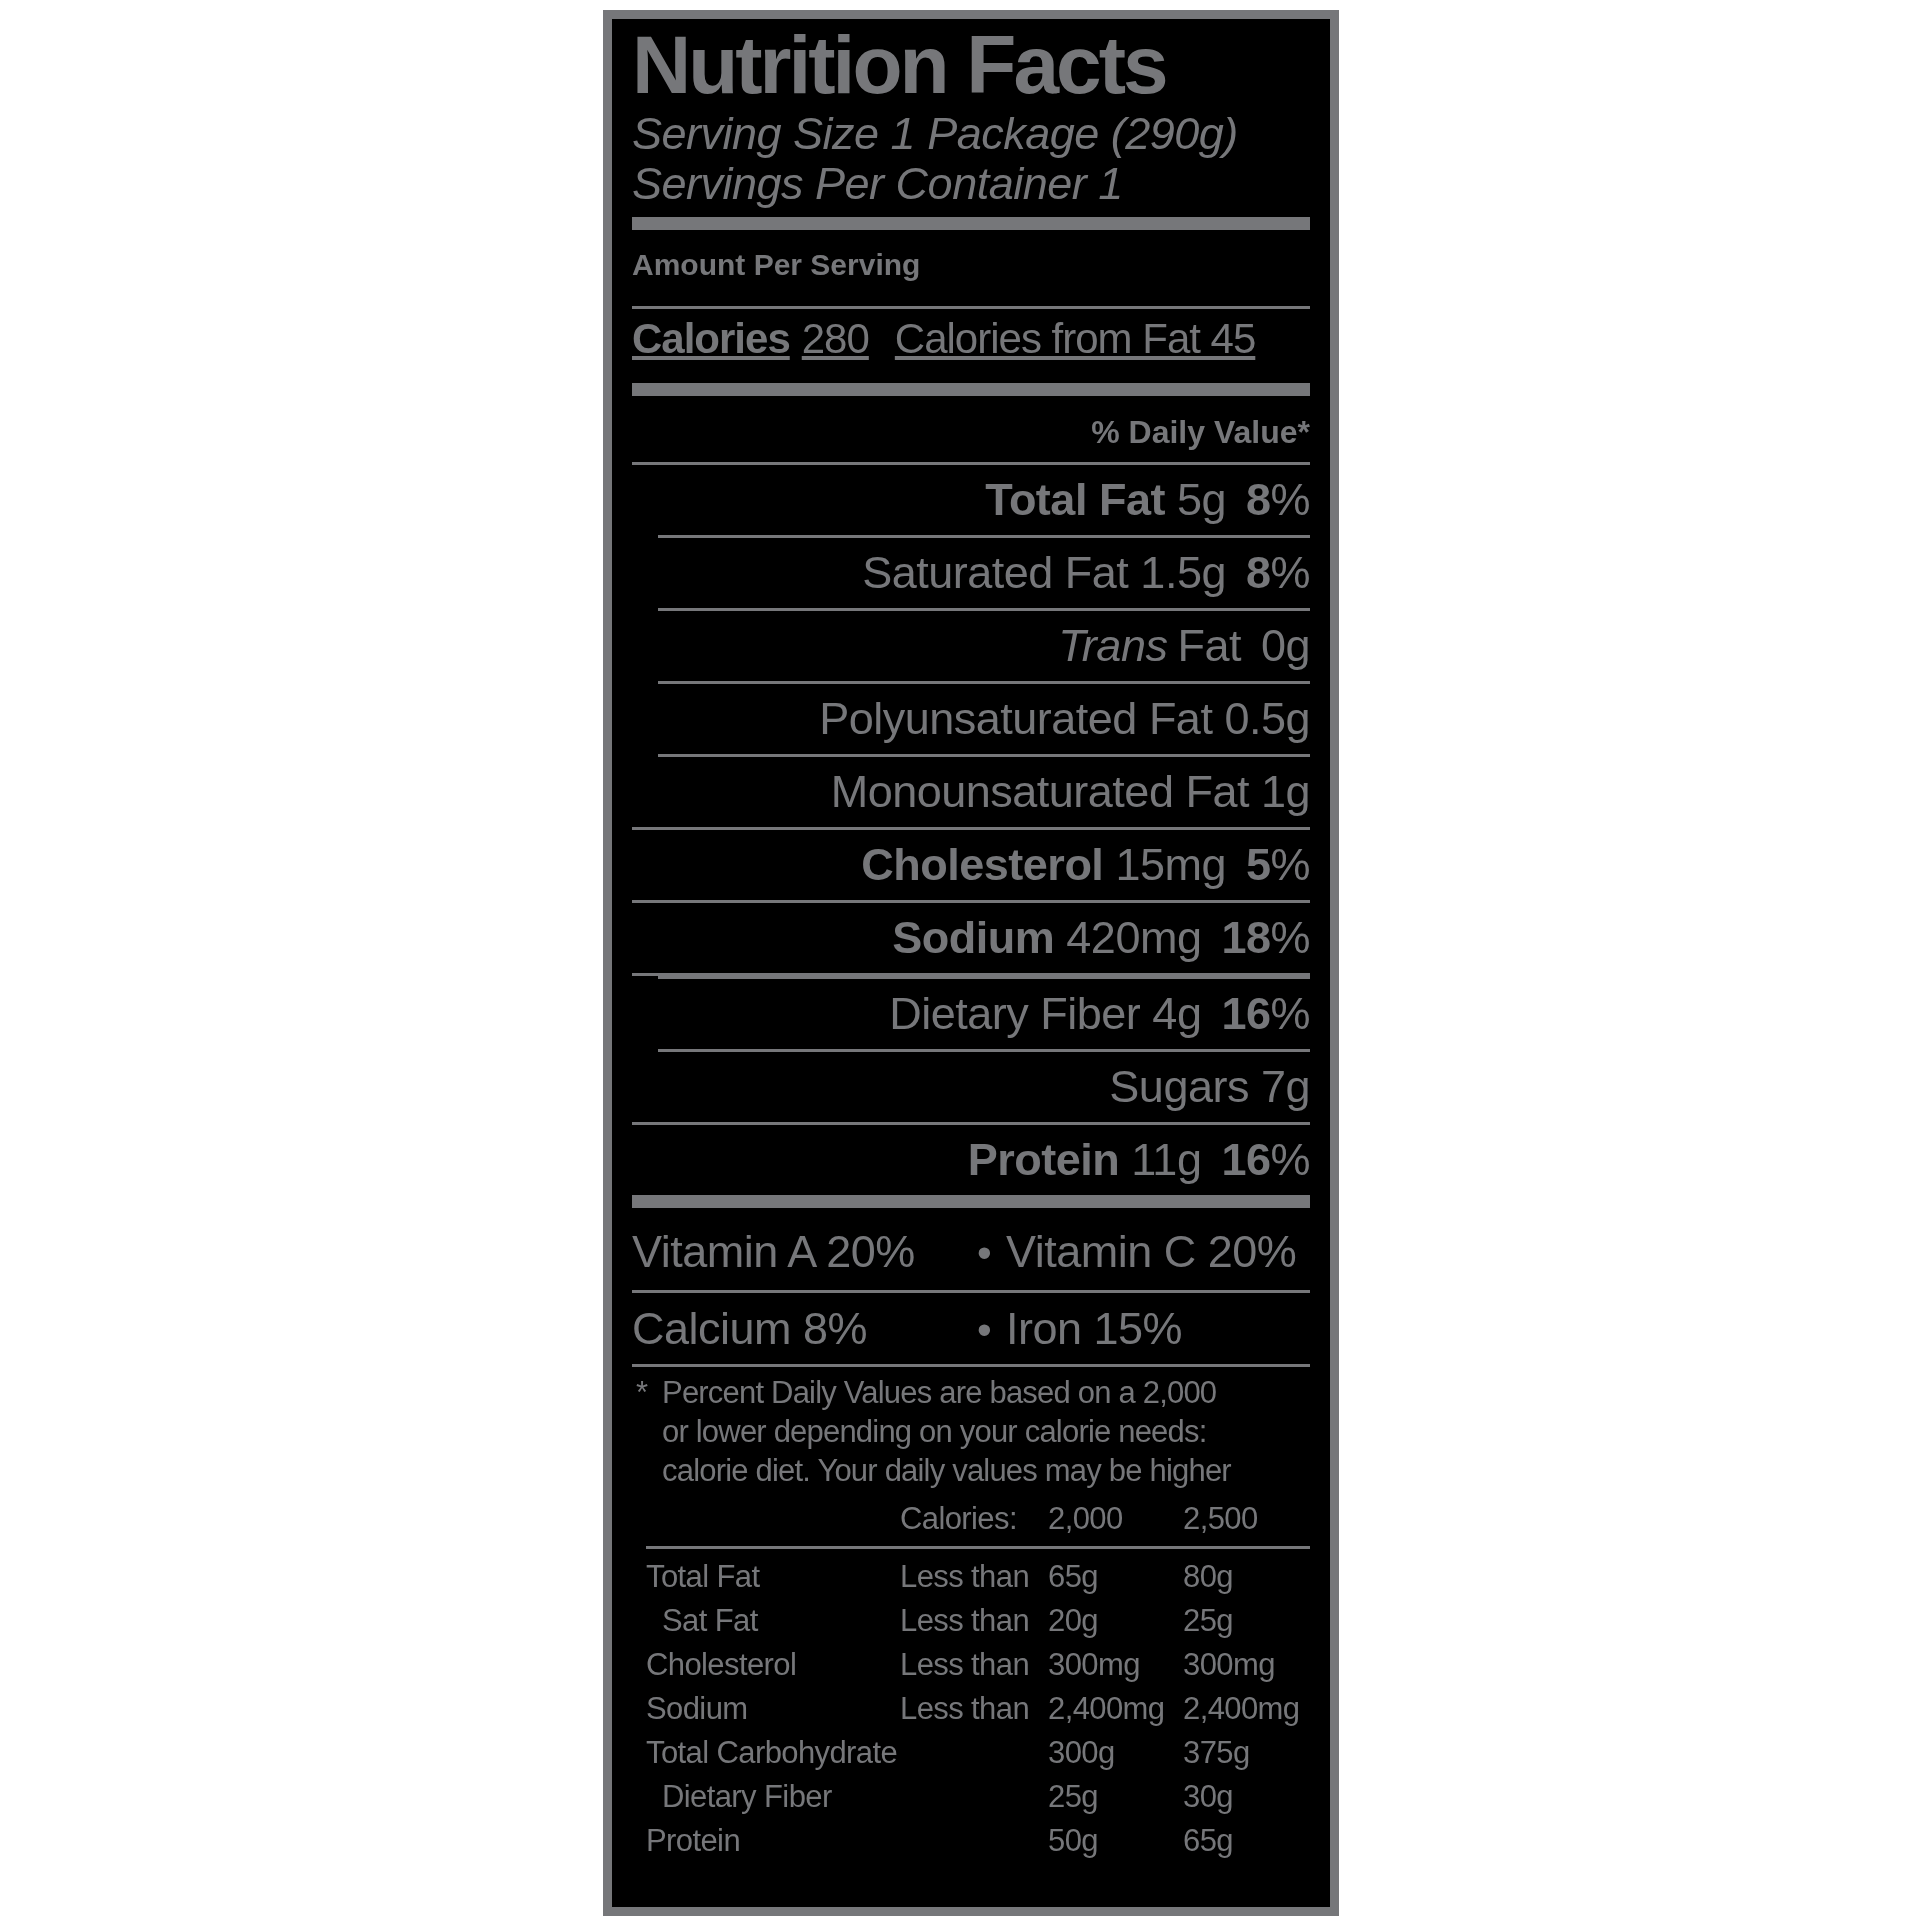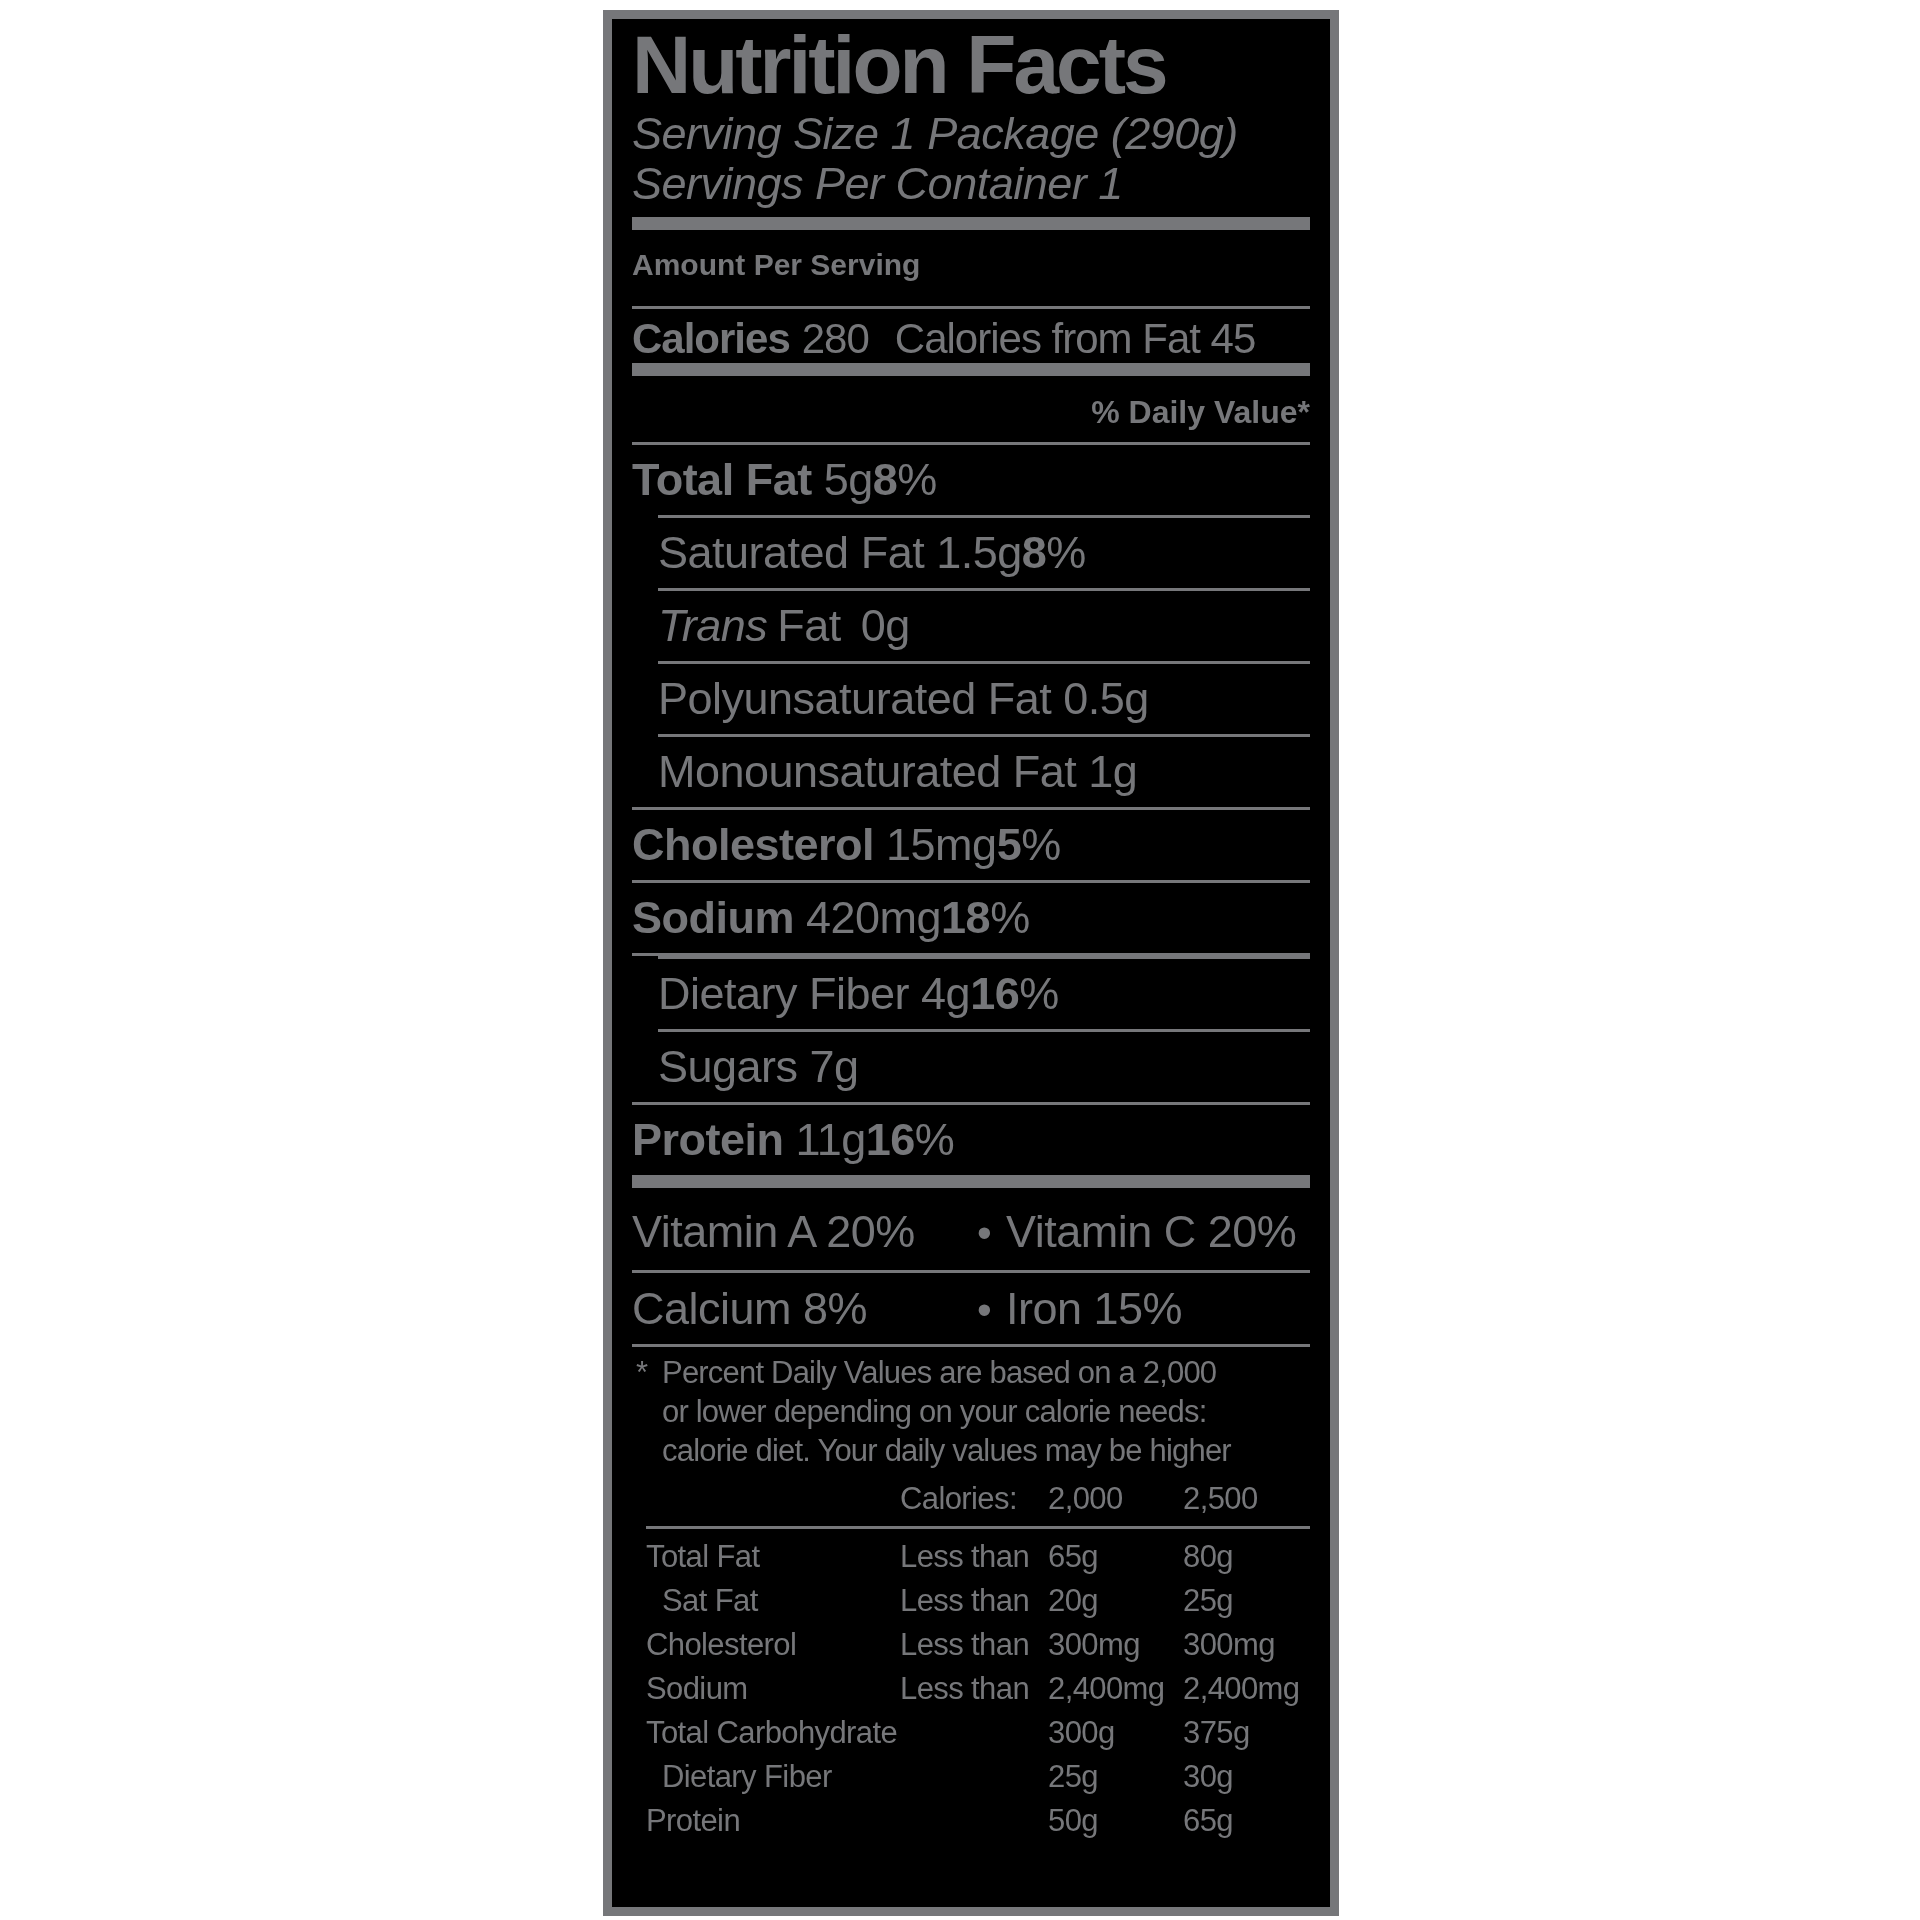--- a/index.html
+++ b/index.html
@@ -13,26 +13,26 @@
     border:9px solid #76777a;background:#000000;
   }
   .inner{padding:2px 20px 0 20px;}
   .title{font-size:82px;font-weight:bold;letter-spacing:-3px;line-height:88px;white-space:nowrap;}
   .serving-line{font-size:45px;line-height:50px;letter-spacing:-0.5px;white-space:nowrap;font-style:italic;}
   .bar{height:13px;background:#76777a;}
   .bar-top{margin-top:8px;}
   .aps{font-size:30px;font-weight:bold;line-height:34px;padding:18px 0 24px;}
   .thin{border-top:3px solid #76777a;height:0;}
   .thin.ind{margin-left:26px;}
-  .calrow{display:flex;align-items:baseline;font-size:42px;letter-spacing:-1px;line-height:48px;padding:6px 0 0;white-space:nowrap;}
+  .calrow{display:flex;align-items:baseline;font-size:42px;letter-spacing:-1px;line-height:48px;padding:6px 0 20px;white-space:nowrap;text-decoration:underline;}
   .calrow .cval{margin-left:12px;}
   .calrow .cff{margin-left:26px;}
   .dvh{font-size:32px;font-weight:bold;line-height:36px;text-align:right;padding:18px 0 12px;}
-  .nrow{display:flex;justify-content:flex-start;align-items:baseline;
-        font-size:45px;line-height:48px;padding:11px 0;letter-spacing:-0.5px;white-space:nowrap;}
+  .nrow{display:flex;justify-content:flex-end;align-items:baseline;
+        font-size:45px;line-height:48px;padding:11px 0;letter-spacing:-0.5px;white-space:nowrap;gap:20px;}
   .nrow.sub{padding-left:26px;}
   .nrow .amt{margin-left:12px;}
   .nrow .it{font-style:italic;margin-right:10px;}
   .nrow .nmr{margin-right:8px;}
   .dv{font-weight:bold;}
   .pctsign{font-weight:normal;}
   .vrow{display:grid;grid-template-columns:330px 44px auto;align-items:baseline;
         font-size:45px;line-height:48px;letter-spacing:-0.5px;white-space:nowrap;}
   .vrow1{padding:20px 0 13px;}
   .vrow2{padding:12px 0 10px;}

